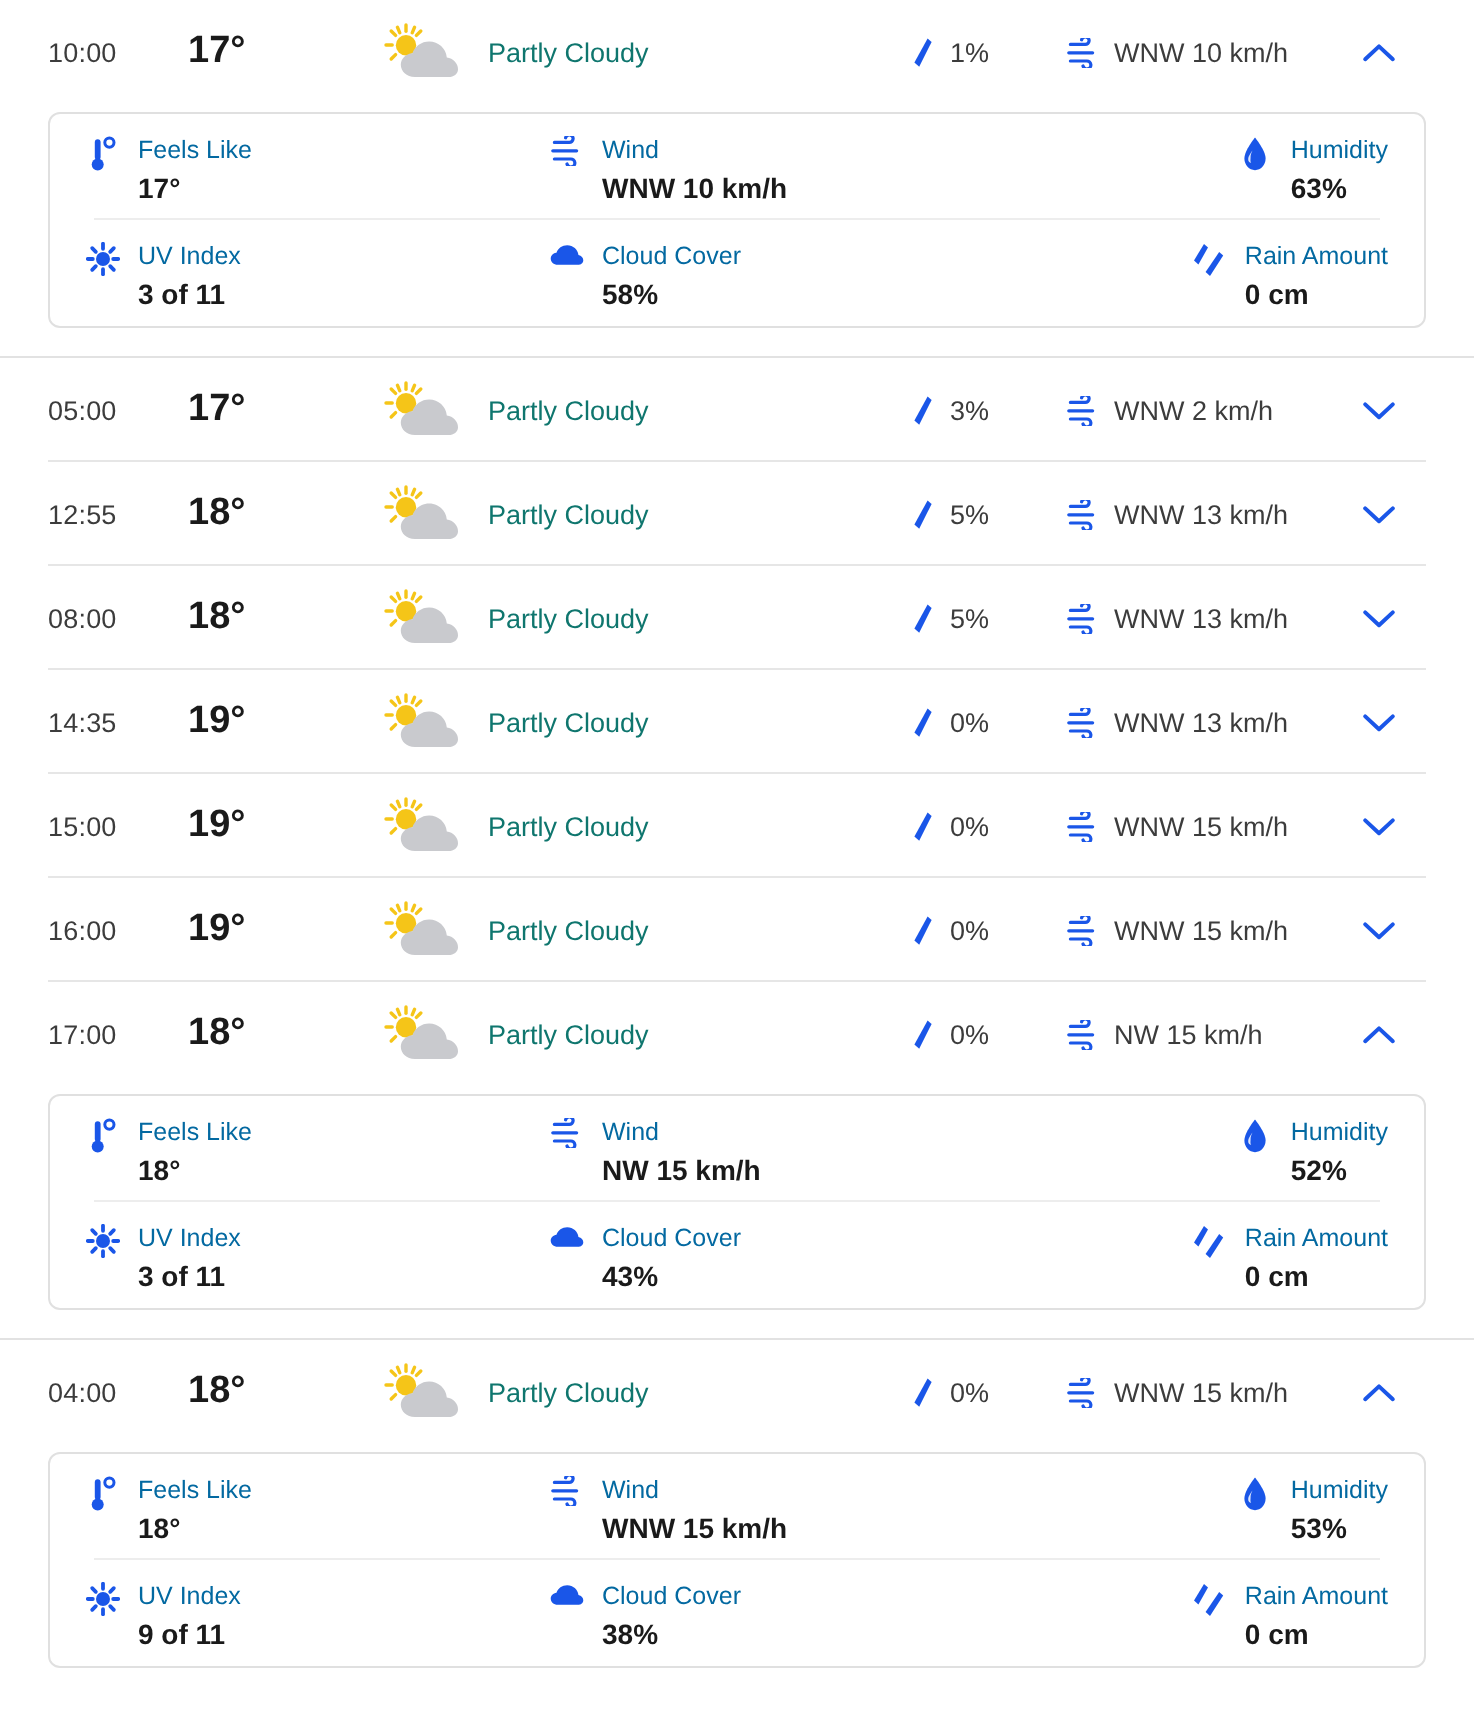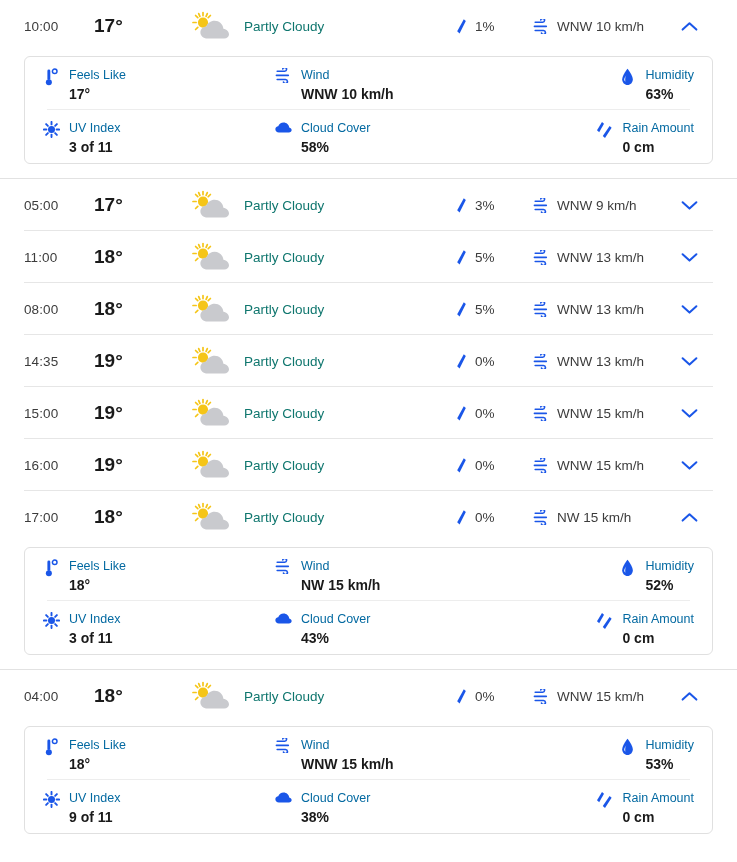--- a/index.html
+++ b/index.html
@@ -306,32 +306,32 @@
 <span>3%</span>
         </div>
         <div class="col-wind">
   <svg width="17" height="15" viewBox="0 0 17 15">
     <g stroke="#1a56e8" stroke-width="1.6" stroke-linecap="round" fill="none">
       <path d="M2.2 3.2 H9.6 A1.9 1.9 0 1 0 7.8 0.9"></path>
       <path d="M1.4 7.4 H13.3"></path>
       <path d="M2.2 11.5 H10.4 A2 2 0 1 1 8.5 14"></path>
     </g>
   </svg>
-<span>WNW 9 km/h</span>
+<span>WNW 2 km/h</span>
         </div>
         <div class="col-chev">
   <svg width="17" height="11" viewBox="0 0 17 11">
     <path d="M1.6 2.2 L8.5 8.6 L15.4 2.2" stroke="#1a56e8" stroke-width="2" fill="none" stroke-linecap="round" stroke-linejoin="round"></path>
   </svg>
 </div>
       </div>
     </div>
     <div>
       <div class="hour-row sep">
-        <div class="col-time">11:00</div>
+        <div class="col-time">12:55</div>
         <div class="col-temp">18°</div>
         <div class="col-icon">
   <svg width="42" height="30" viewBox="0 0 42 30">
     <g stroke="#f5c518" stroke-width="1.7" stroke-linecap="round">
       <line x1="12" y1="1.5" x2="12" y2="4.6"></line>
       <line x1="4.6" y1="4.5" x2="6.8" y2="6.7"></line>
       <line x1="19.4" y1="4.5" x2="17.2" y2="6.7"></line>
       <line x1="2" y1="11.5" x2="5.1" y2="11.5"></line>
       <line x1="4.6" y1="18.5" x2="6.8" y2="16.3"></line>
       <line x1="7.7" y1="2.6" x2="8.9" y2="5.4"></line>

